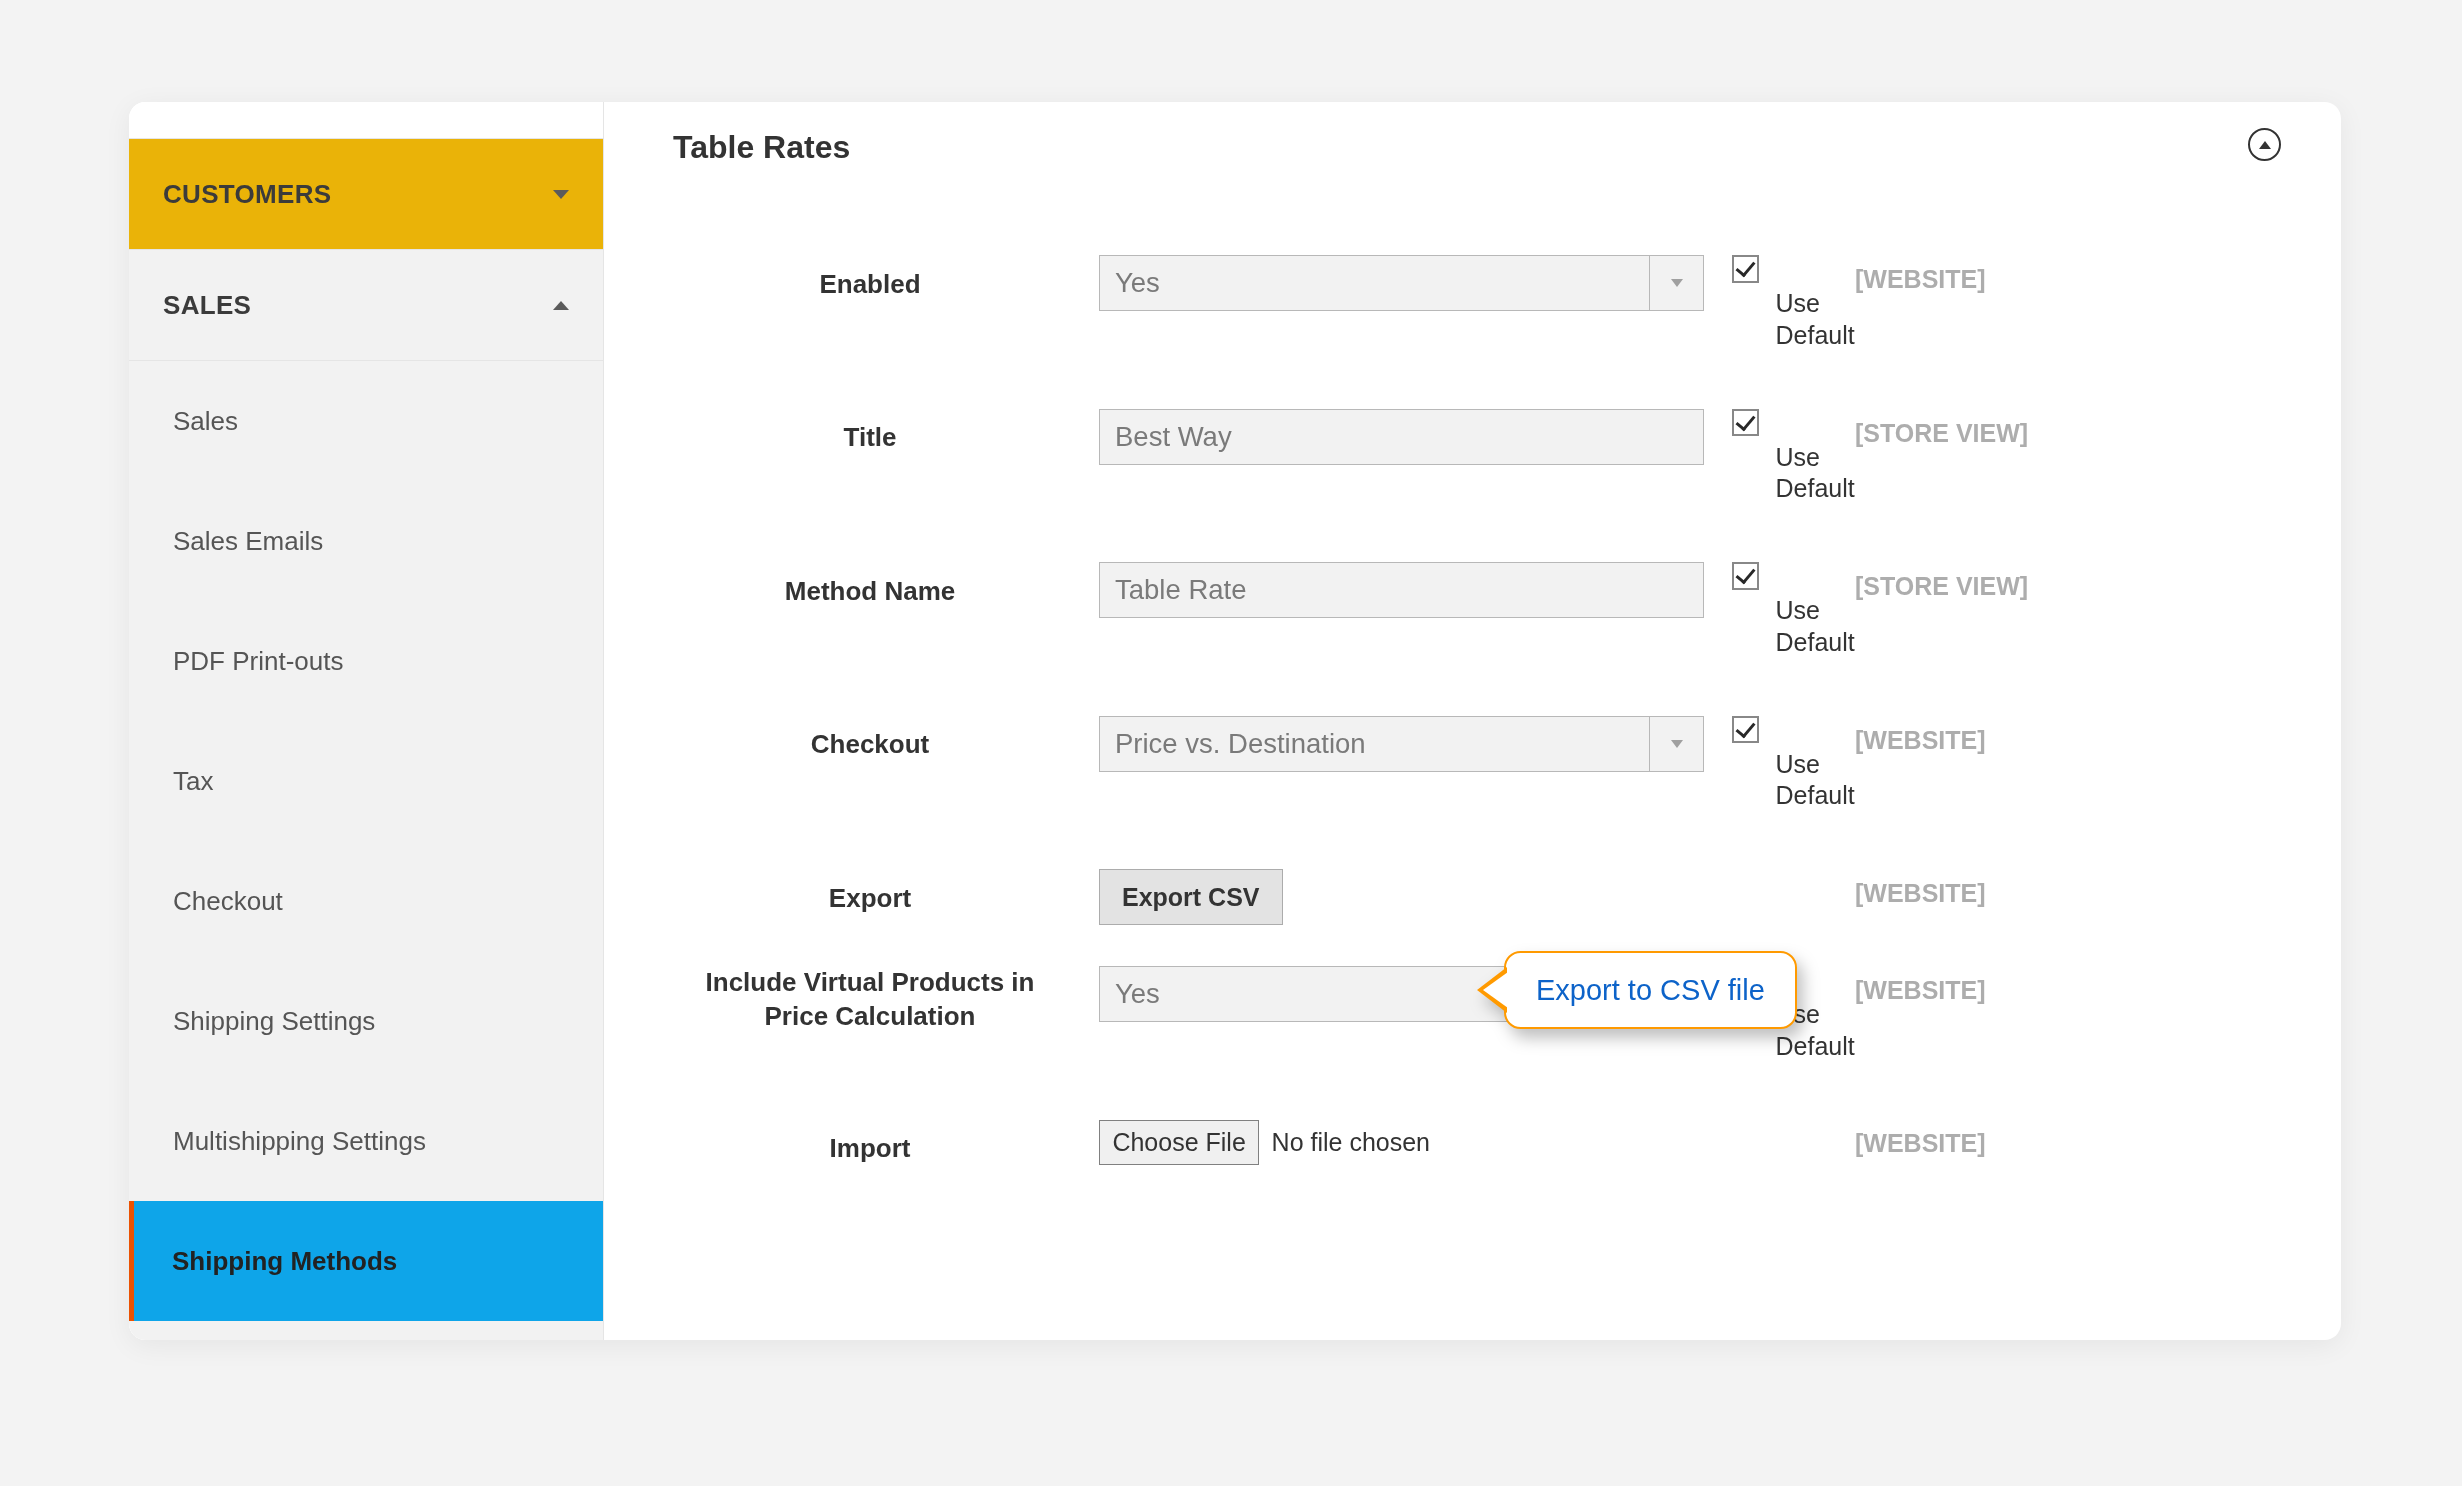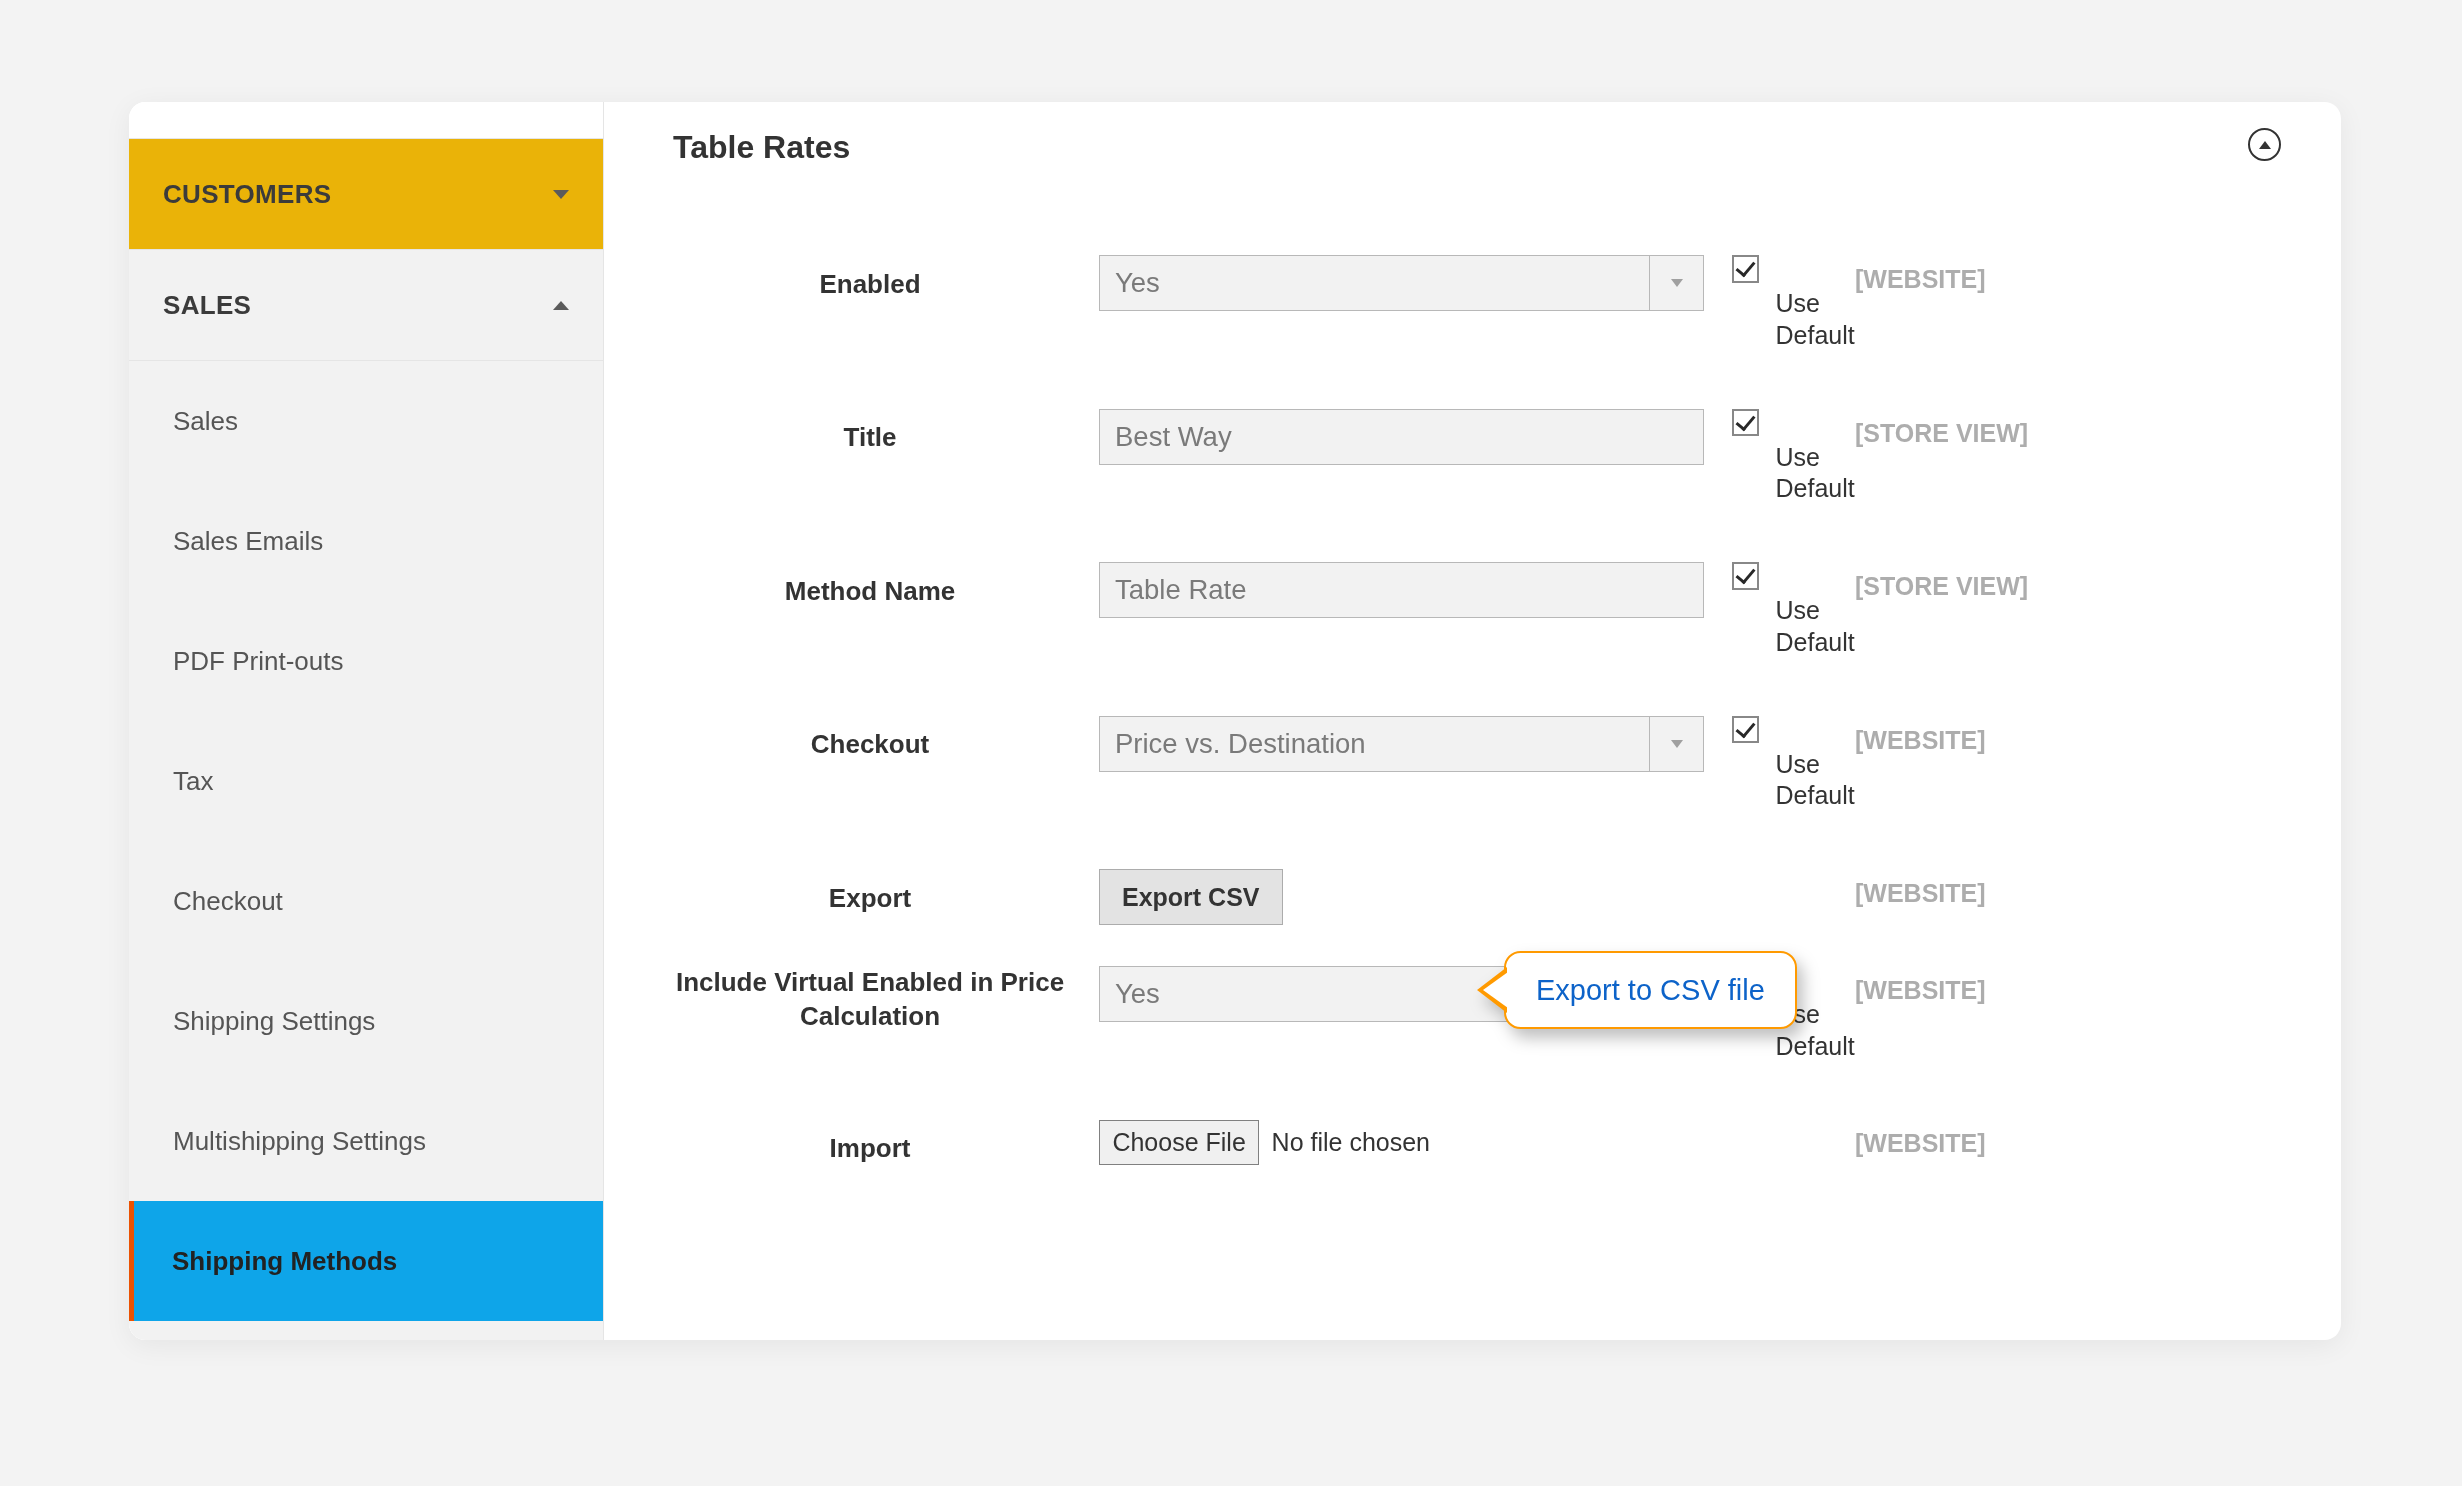--- a/index.html
+++ b/index.html
@@ -250,21 +250,21 @@
       <div class="row" style="margin-bottom:41px">
         <div class="label-cell">Export</div>
         <div class="field-cell">
           <span class="btn">Export CSV</span>
         </div>
         <div class="use-default-cell"></div>
         <div class="scope-cell">[WEBSITE]</div>
       </div>
 
       <div class="row">
-        <div class="label-cell" style="padding-top:0">Include Virtual Enabled in Price Calculation</div>
+        <div class="label-cell" style="padding-top:0">Include Virtual Products in Price Calculation</div>
         <div class="field-cell">
           <div class="select-disabled">
             <span>Yes</span>
             <span class="select-arrow">
                 <span class="t"></span>
               </span>
           </div>
         </div>
         <div class="use-default-cell">
           <span class="chk checked"></span>

